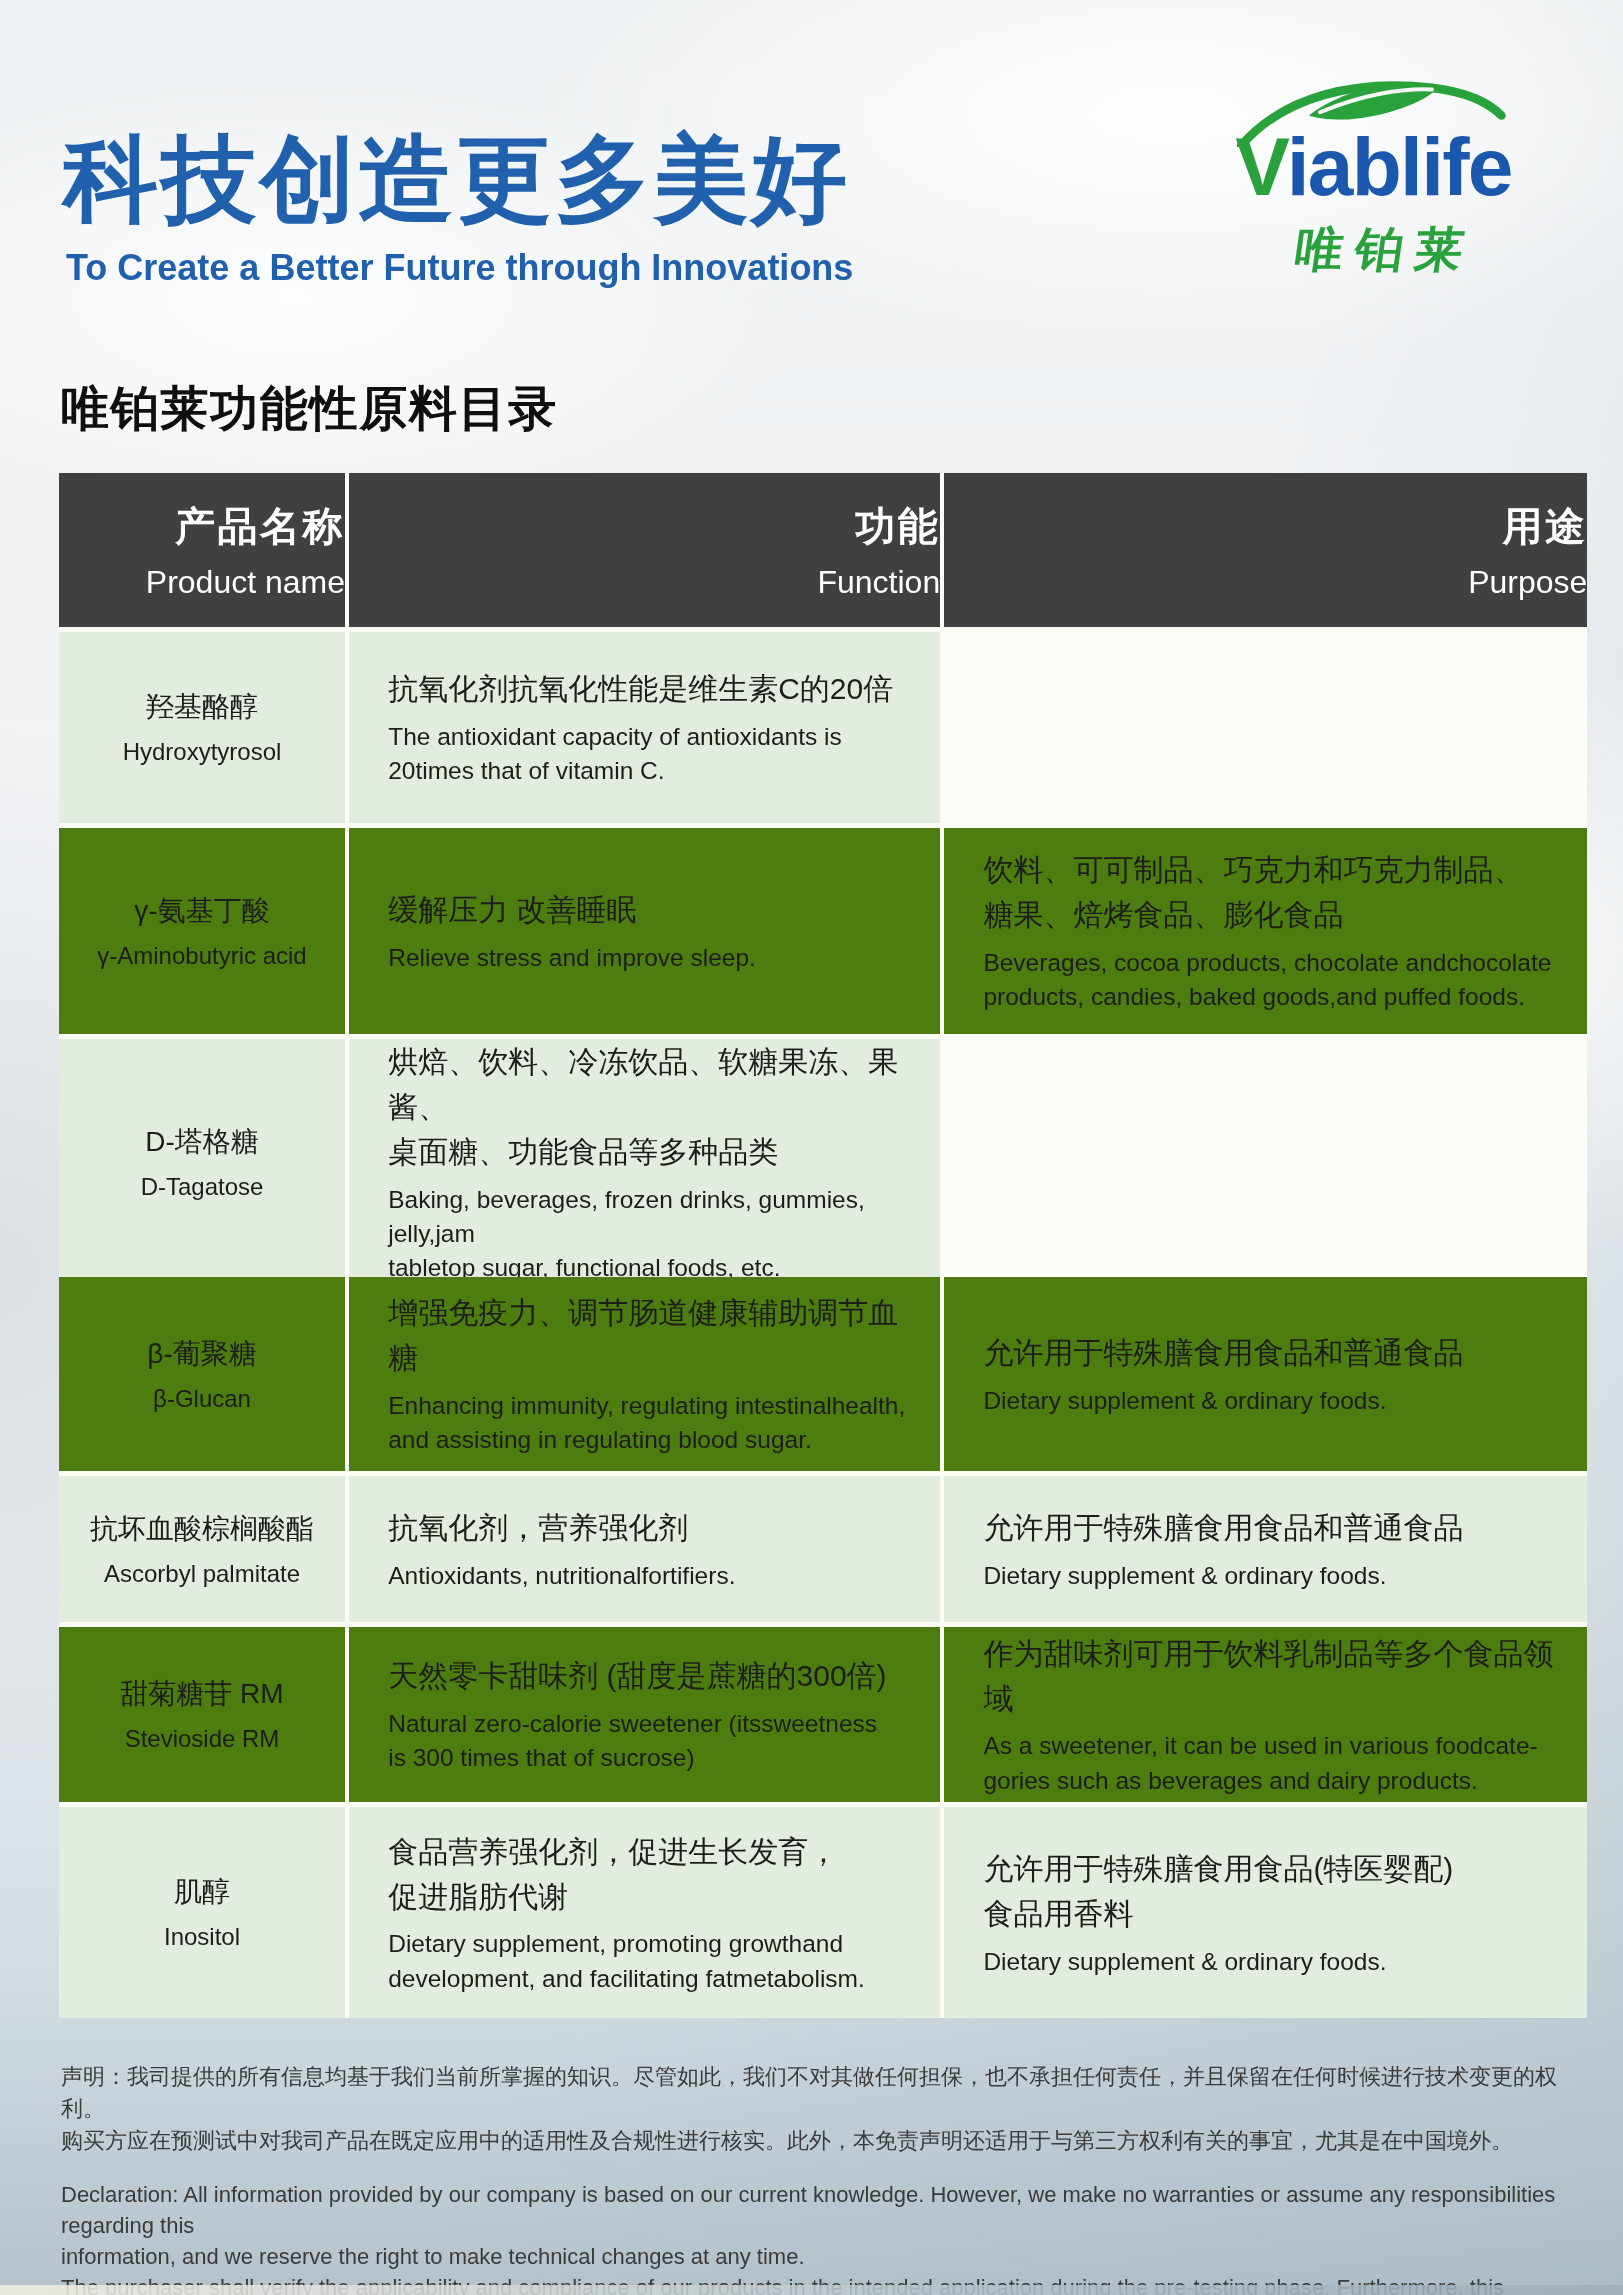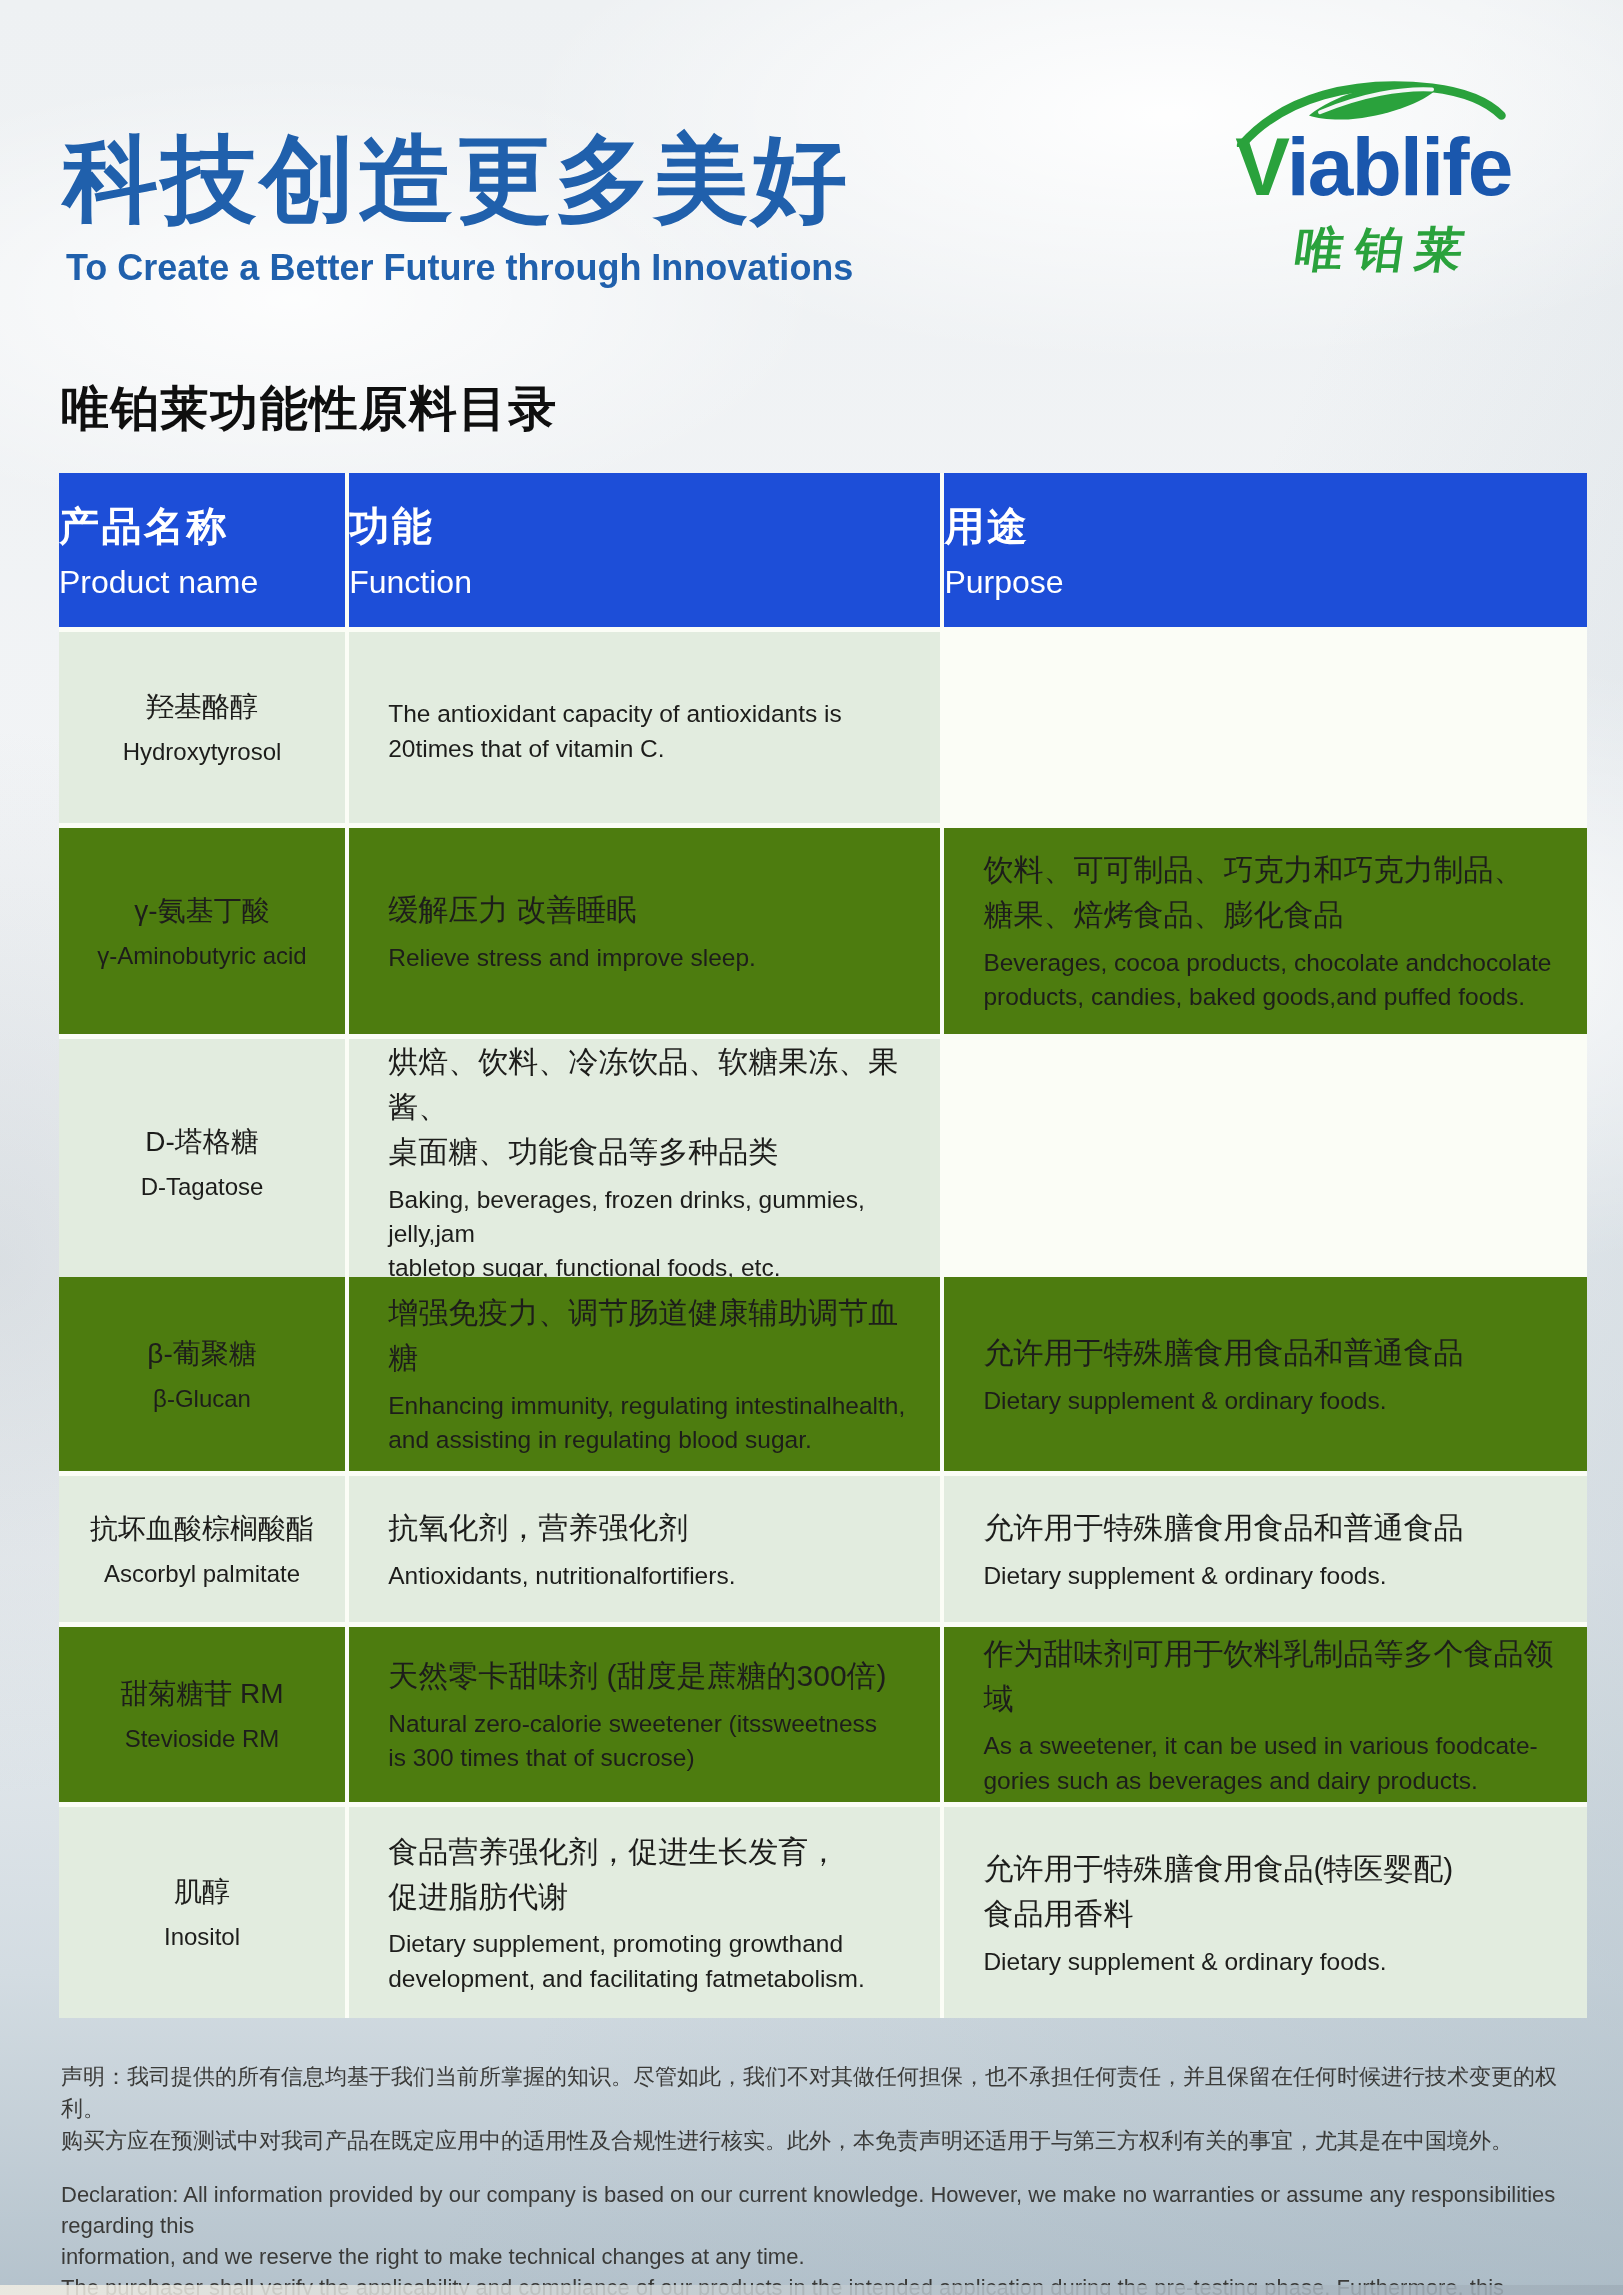--- a/index.html
+++ b/index.html
@@ -39,21 +39,21 @@
 
   
   .table { position:absolute; left:59px; top:473px; width:1528px;
     display:flex; flex-direction:column; row-gap:5px; background:#fbfdf6; }
   .trow { display:grid; grid-template-columns:286px 591px 643px; column-gap:4.2px; }
   .thead { height:154px; }
   .trow.r0 { height:191px; } .trow.r1 { height:206px; } .trow.r2 { height:233px; }
   .trow.r3 { height:194px; } .trow.r4 { height:146px; } .trow.r5 { height:175px; }
   .trow.r6 { height:211px; }
   .cell { display:flex; flex-direction:column; justify-content:center; }
-  .hcell { background:#1d4ed8; color:#ffffff; align-items:flex-start; text-align:center; }
+  .hcell { background:#404040; color:#ffffff; align-items:flex-end; text-align:center; }
   .hzh { font-size:40px; font-weight:700; letter-spacing:2.5px; }
   .hen { font-size:32px; margin-top:10px; }
   .light .cell { background:#e2ecdf; }
   .dark  .cell { background:#4d7c0f; }
   .name-cell { align-items:center; padding:0 6.8px; }
   .func-cell, .purpose-cell { padding-left:39px; padding-right:20px; align-items:flex-start; text-align:left; }
   .zh { font-size:30px; font-weight:500; color:#1d1d1b; line-height:1.5; white-space:pre-line; }
   .name-cell .zh { font-size:28px; }
   .en { font-size:24.5px; color:#1d1d1b; line-height:1.4; white-space:pre-line; margin-top:8.5px; }
   .name-cell .en { font-size:24px; margin-top:6.8px; }
@@ -97,20 +97,21 @@
         <div class="hzh">用途</div>
         <div class="hen">Purpose</div>
       </div>
     </div>
   <div class="trow brow r0 light">
       <div class="cell name-cell">
         <div class="zh name-zh">羟基酪醇</div>
         <div class="en name-en">Hydroxytyrosol</div>
       </div>
       <div class="cell func-cell">
+        <div class="zh func-zh">抗氧化剂抗氧化性能是维生素C的20倍</div>
         <div class="en func-en">The antioxidant capacity of antioxidants is
 20times that of vitamin C.</div>
       </div>
     </div>
       <div class="trow brow r1 dark">
       <div class="cell name-cell">
         <div class="zh name-zh">γ-氨基丁酸</div>
         <div class="en name-en">γ-Aminobutyric acid</div>
       </div>
       <div class="cell func-cell">

